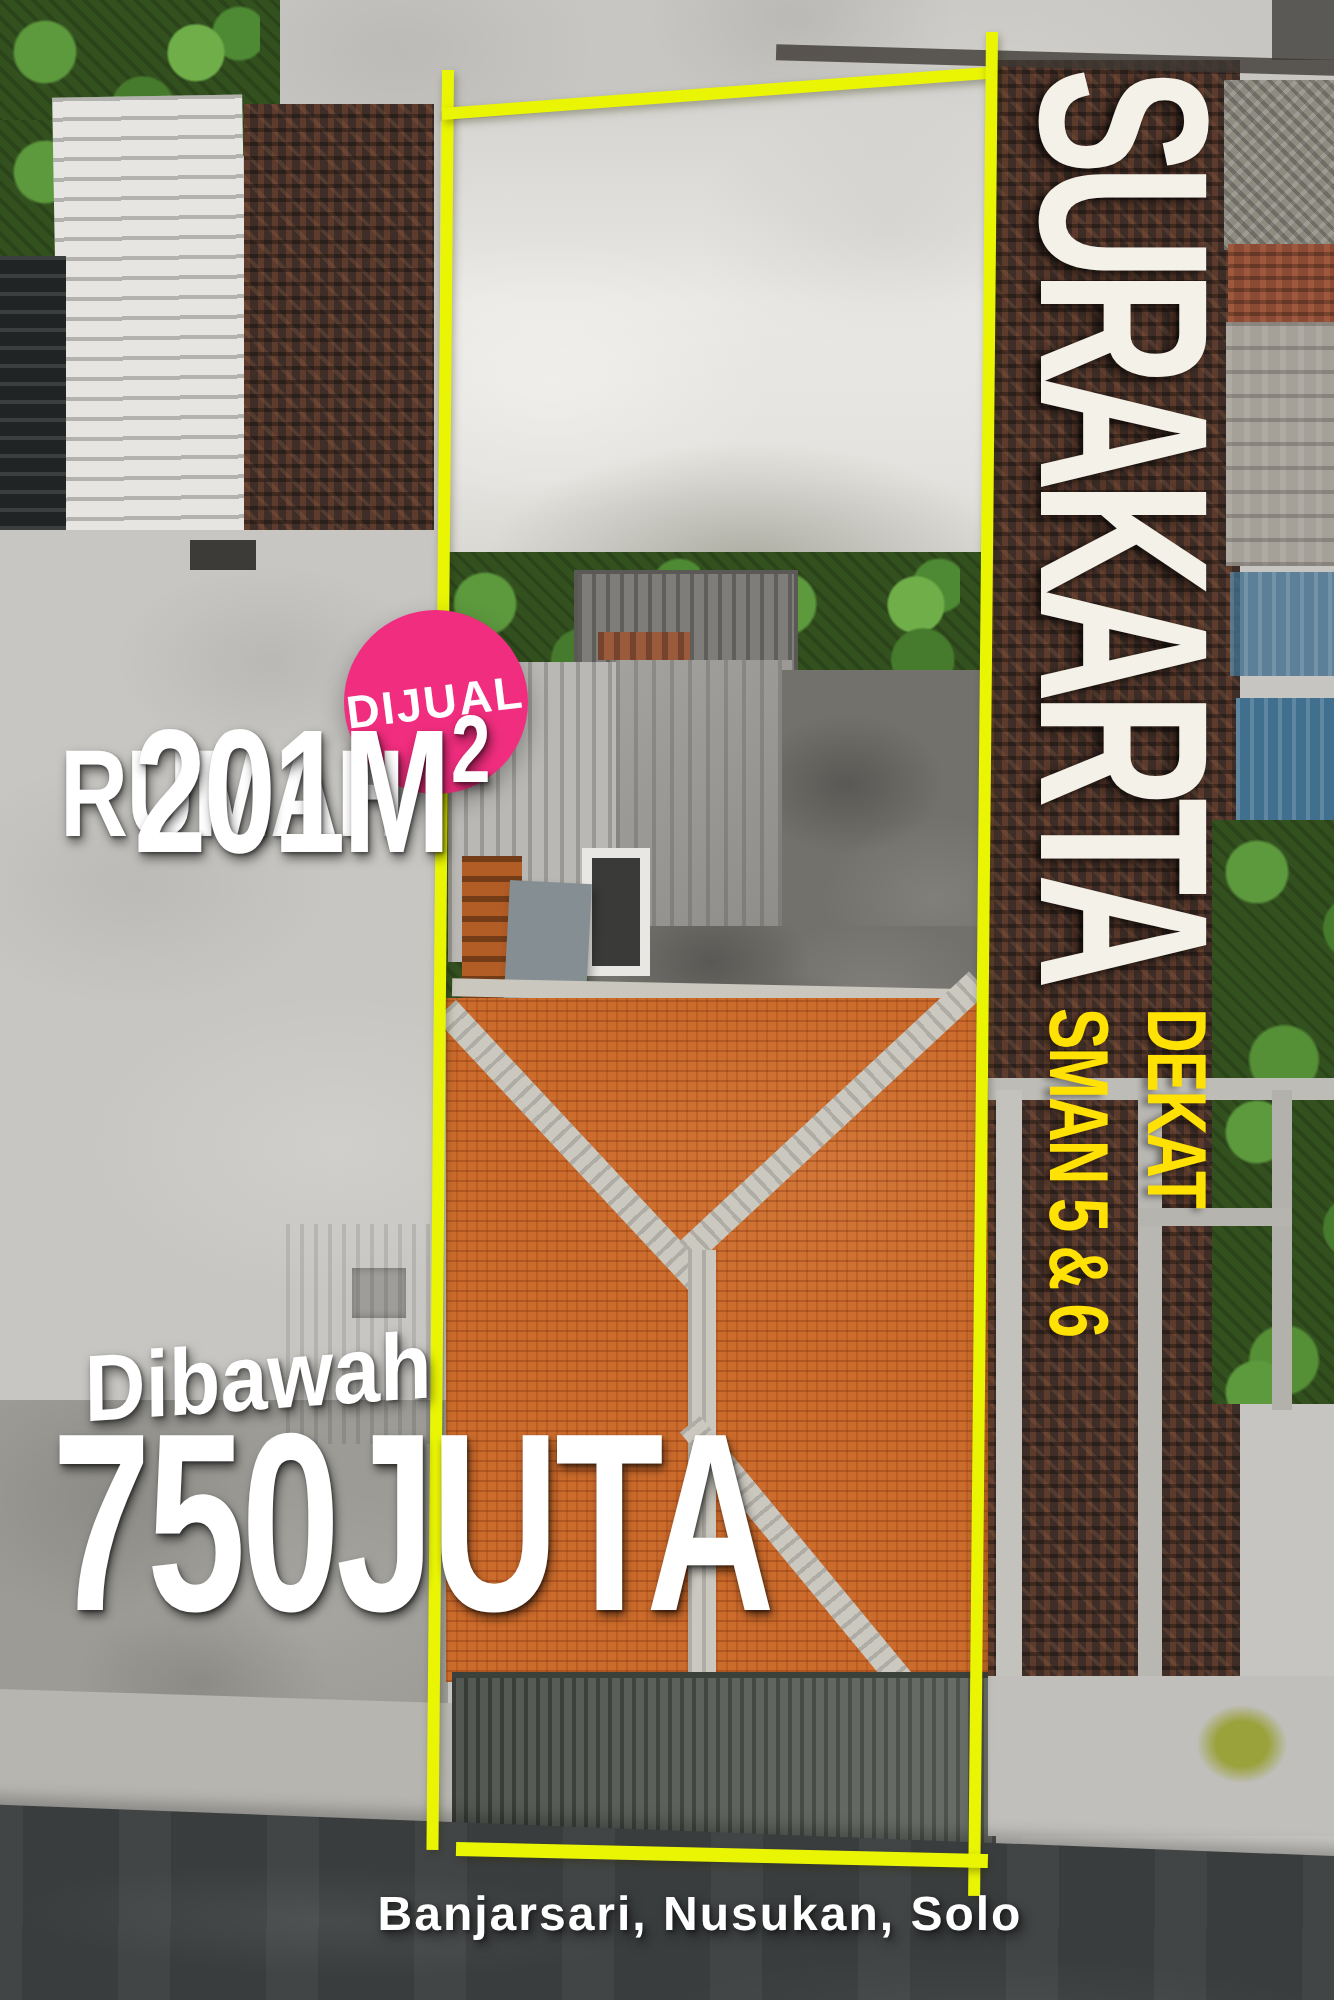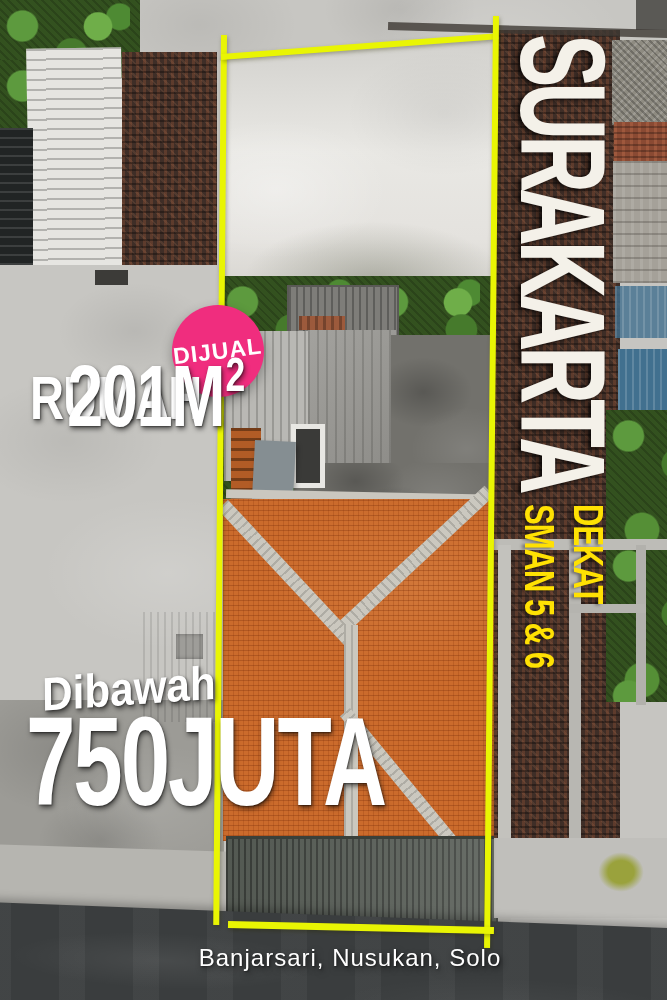--- a/index.html
+++ b/index.html
@@ -167,15 +167,15 @@
     <span class="cond" style="transform:scaleX(.70);letter-spacing:-3px;">750JUTA</span>
   </div>
 
   <div class="abs txt bold shadow1 vert" style="left:521px;top:34px;height:480px;width:80px;font-size:80px;letter-spacing:-5px;transform:scaleX(1.5);transform-origin:50% 50%;color:#f4f1e9;">SURAKARTA</div>
 
   <div class="abs txt bold vert" style="left:526px;top:504px;height:200px;font-size:31px;line-height:1.18;letter-spacing:-1px;color:#FFE103;transform:scaleX(1.35);transform-origin:50% 50%;text-shadow:1px 2px 3px rgba(0,0,0,.45);">
     <span style="display:block;">DEKAT</span>
     <span style="display:block;">SMAN 5 &amp; 6</span>
   </div>
 
-  <div class="abs txt shadow1" style="left:170px;top:946px;width:360px;text-align:center;font-size:24px;letter-spacing:1px;font-weight:normal;">Banjarsari, Nusukan, Solo</div>
+  <div class="abs txt shadow1" style="left:170px;top:946px;width:360px;text-align:center;font-size:24px;letter-spacing:1px;font-weight:bold;">Banjarsari, Nusukan, Solo</div>
 
 </div>
 
 </body></html>

